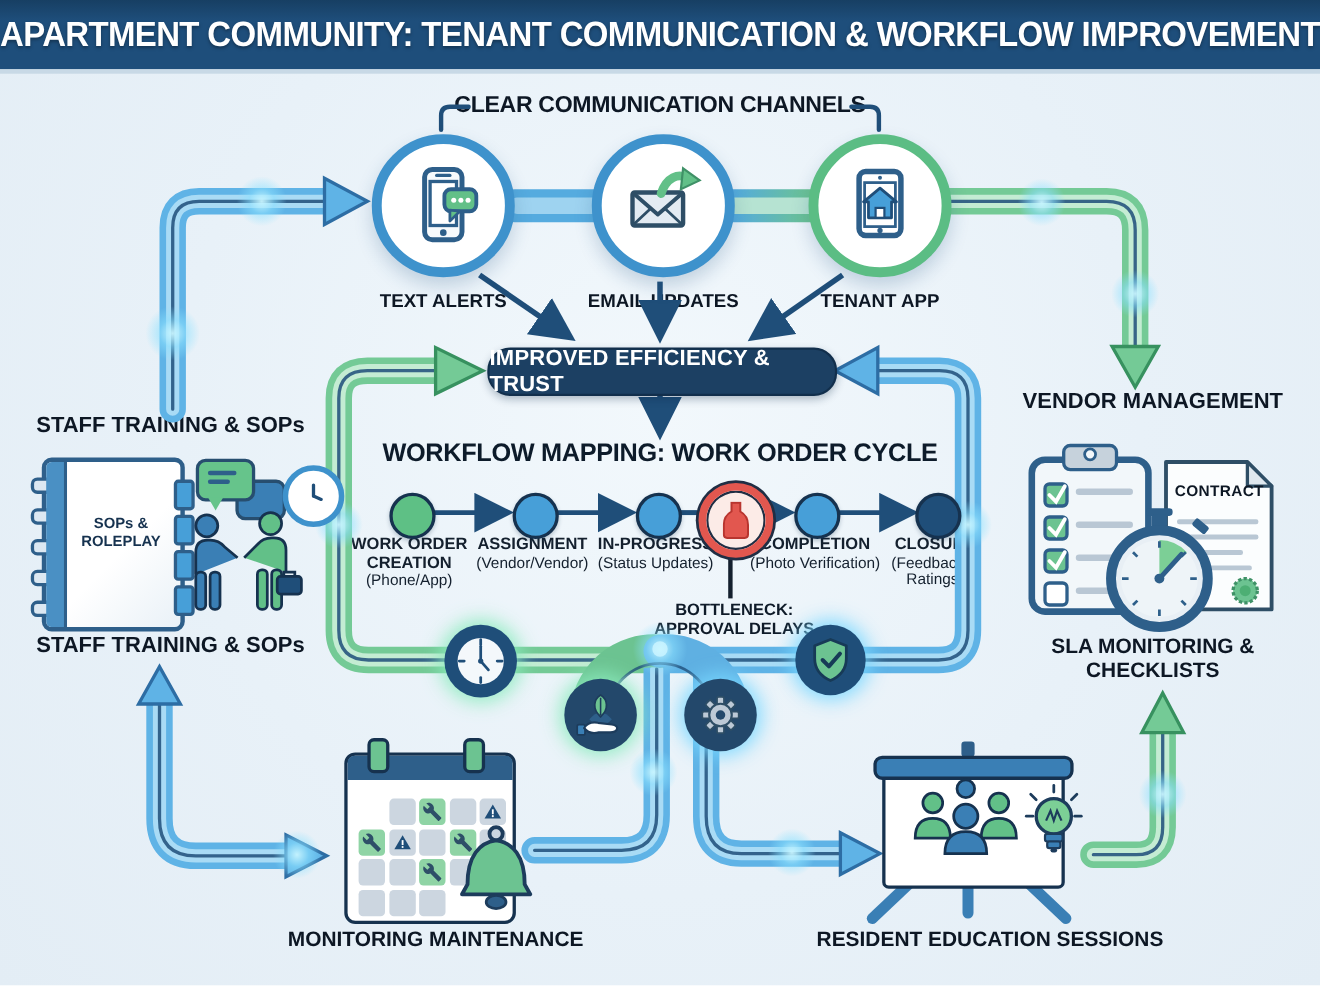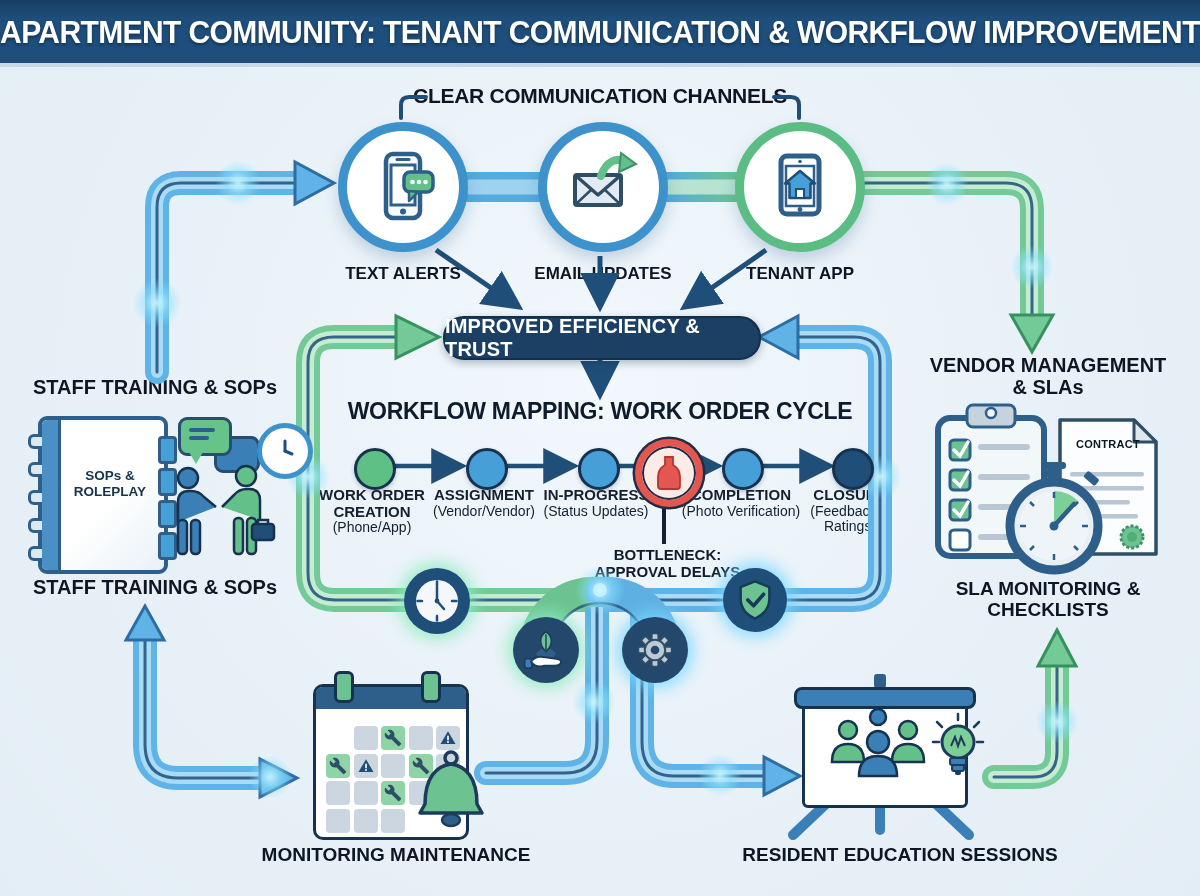--- a/index.html
+++ b/index.html
@@ -410,21 +410,20 @@
     <rect x="70" y="54" width="9" height="36" rx="4" fill="#62c088" stroke="#16324f" stroke-width="2.5"></rect>
     <rect x="83" y="54" width="9" height="36" rx="4" fill="#62c088" stroke="#16324f" stroke-width="2.5"></rect>
     <rect x="88" y="60" width="22" height="16" rx="3" fill="#1f4e79" stroke="#16324f" stroke-width="2.5"></rect>
     <path d="M94 60 v-4 h10 v4" fill="none" stroke="#16324f" stroke-width="2.5"></path>
   </svg>
 
   <div class="abs ctr h-black section-h" style="left:30px;top:576px;width:250px;">STAFF TRAINING &amp; SOPs</div>
 
   <div class="abs ctr h-black section-h" style="left:920px;top:354px;width:256px;">
     <div>VENDOR MANAGEMENT</div>
-    <div>&amp; SLAs</div>
   </div>
 
   <svg class="abs z5" style="left:934px;top:402px;" width="116" height="160" viewBox="0 0 116 160">
     <rect x="4" y="16" width="106" height="138" rx="12" fill="#f2f7fa" stroke="#2e5f8a" stroke-width="6"></rect>
     <rect x="33" y="3" width="48" height="22" rx="6" fill="#c6d2dc" stroke="#2e5f8a" stroke-width="3"></rect>
     <circle cx="57" cy="11" r="5" fill="#f2f7fa" stroke="#2e5f8a" stroke-width="2.5"></circle>
     <g>
       <rect x="16" y="38" width="20" height="20" rx="4" fill="#6cc391" stroke="#2e5f8a" stroke-width="3"></rect>
       <path d="M20 48 L26 54 L34 40" fill="none" stroke="#ffffff" stroke-width="3.5" stroke-linecap="round"></path>
       <rect x="44" y="42" width="52" height="6" rx="3" fill="#b9c7d4"></rect>
@@ -443,21 +442,21 @@
     <path d="M4 4 H78 L100 26 V138 H4 Z" fill="#fbfdfe" stroke="#2e4e66" stroke-width="3.5" stroke-linejoin="round"></path>
     <polygon points="78,4 78,26 100,26" fill="#dfe8ef" stroke="#2e4e66" stroke-width="3" stroke-linejoin="round"></polygon>
     <rect x="14" y="56" width="74" height="4.5" rx="2" fill="#b9c7d4"></rect>
     <rect x="14" y="70" width="74" height="4.5" rx="2" fill="#b9c7d4"></rect>
     <rect x="14" y="84" width="60" height="4.5" rx="2" fill="#b9c7d4"></rect>
     <rect x="14" y="98" width="68" height="4.5" rx="2" fill="#b9c7d4"></rect>
     <path d="M12 124 q7-9 13 0 q4 5 11 0" fill="none" stroke="#2e4e66" stroke-width="2.5" stroke-linecap="round"></path>
     <circle cx="76" cy="121" r="11" fill="#6cc391" stroke="#3f9167" stroke-width="3" stroke-dasharray="3 2"></circle>
     <circle cx="76" cy="121" r="5" fill="#4daf74"></circle>
   </svg>
-  <div class="abs z6 h-black" style="left:1068px;top:438px;width:80px;text-align:center;font-size:11px;letter-spacing:.3px;">CONTRACT</div>
+  <div class="abs z6 h-black" style="left:1068px;top:438px;width:80px;text-align:right;font-size:14px;letter-spacing:.3px;">CONTRACT</div>
 
   <svg class="abs z7" style="left:1002px;top:460px;" width="106" height="118" viewBox="0 0 106 118">
     <rect x="40" y="2" width="24" height="7" rx="3" fill="#2e5f8a"></rect>
     <rect x="45" y="8" width="14" height="11" rx="2" fill="#2e5f8a"></rect>
     <rect x="82" y="14" width="15" height="8" rx="2" fill="#2e5f8a" transform="rotate(40 89 18)"></rect>
     <circle cx="52" cy="66" r="44" fill="#e8eff5" stroke="#2e5f8a" stroke-width="9"></circle>
     <circle cx="52" cy="66" r="35" fill="#eef4f8"></circle>
     <path d="M52 66 L52 31 A35 35 0 0 1 77 42 Z" fill="#7ccf96"></path>
     <g stroke="#2e5f8a" stroke-width="2.5">
       <line x1="52" y1="32" x2="52" y2="38"></line>

